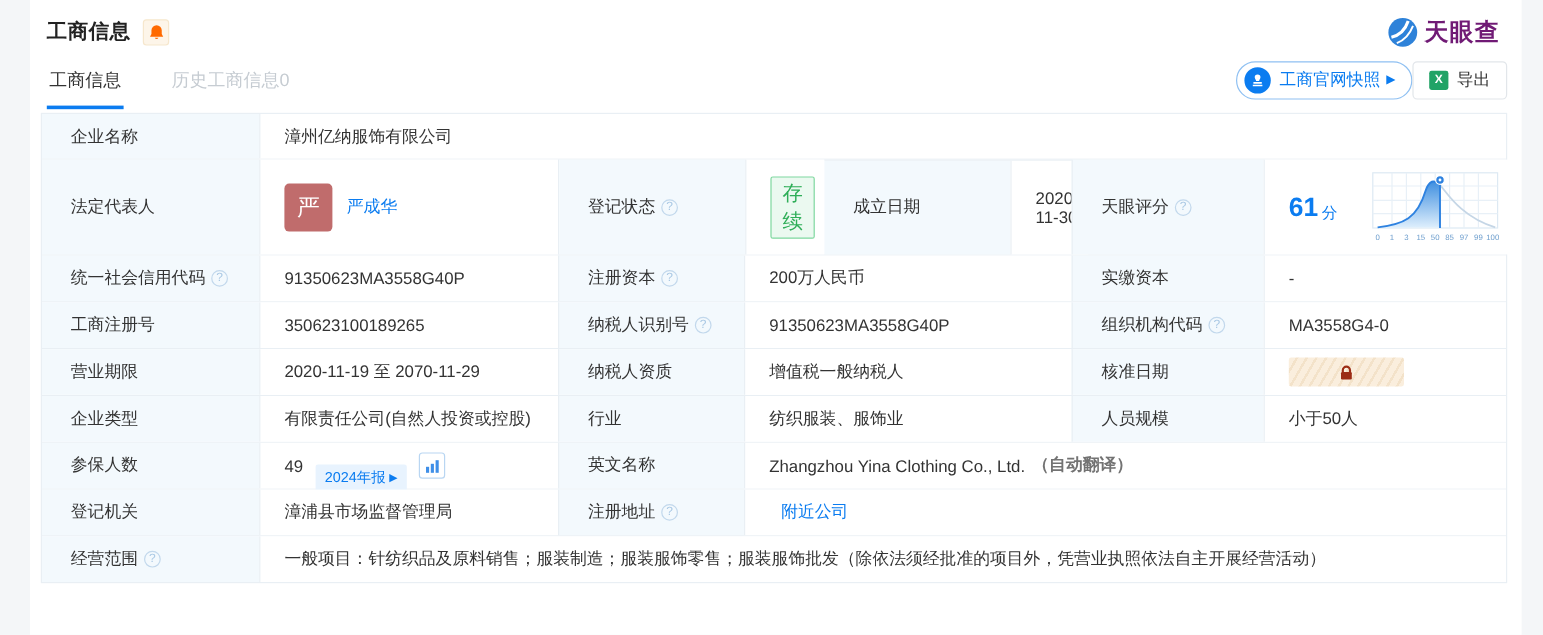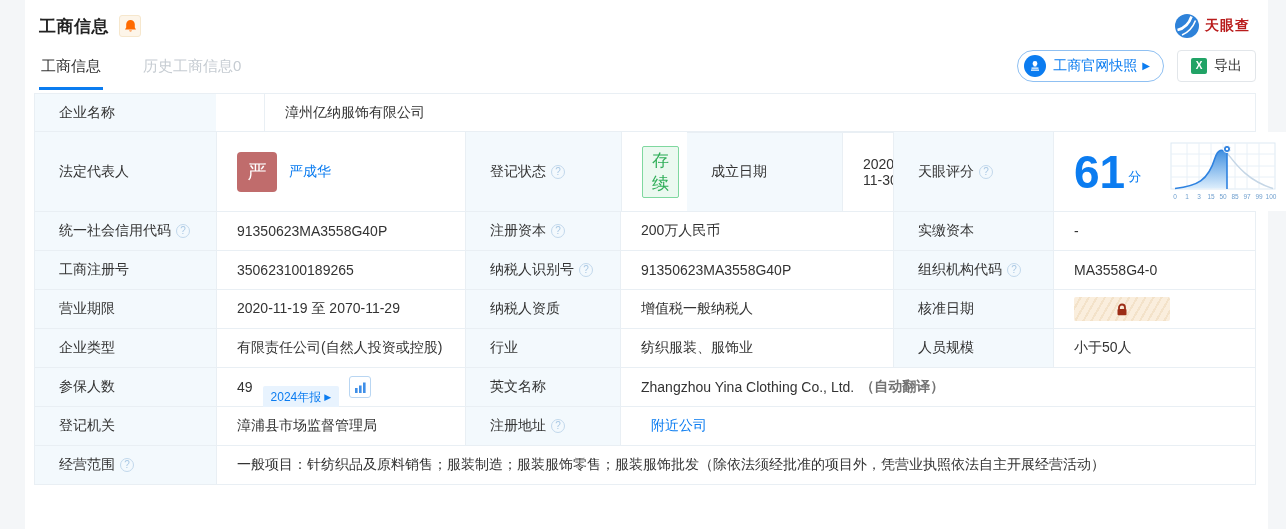--- a/index.html
+++ b/index.html
@@ -4,56 +4,56 @@
 <style>
   * { margin:0; padding:0; box-sizing:border-box; }
   html,body { width:1286px; height:529px; background:#f4f6f8; font-family:"Liberation Sans","DejaVu Sans",sans-serif; overflow:hidden; }
   .card { position:absolute; left:25px; top:0; width:1243px; height:529px; background:#fff; padding:0 12px 0 5px; }
 
   
   .header-row { display:flex; align-items:center; padding:13px 6px 0 9px; }
   .page-title { font-size:17px; font-weight:bold; color:#222; letter-spacing:.5px; }
   .bell-badge { margin-left:10px; width:22px; height:22px; background:#fdf5e9; border:1px solid #f6e7cd; border-radius:3px; display:flex; align-items:center; justify-content:center; cursor:pointer; }
   .logo { margin-left:auto; display:flex; align-items:center; gap:5px; }
-  .logo-text { font-size:14px; font-weight:bold; color:#b91c1c; letter-spacing:1px; }
+  .logo-text { font-size:20px; font-weight:bold; color:#701a75; letter-spacing:1px; }
 
   
   .tabs-row { display:flex; align-items:center; margin-top:10px; padding-left:9px; }
   .tab { font-size:15px; color:#c6ccd2; margin-right:38px; padding:8px 2px 11px; border-bottom:3px solid transparent; cursor:pointer; }
   .tab.active { color:#333; border-bottom-color:#0b7cf0; }
-  .actions { margin-left:auto; display:flex; align-items:center; gap:13px; padding-bottom:8px; }
+  .actions { margin-left:auto; display:flex; align-items:center; padding-bottom:8px; }
   .btn-snapshot { height:32px; border:1px solid #8fc0f2; border-radius:16px; background:#fff; color:#0b7cf0; font-size:14px; display:flex; align-items:center; gap:7px; padding:0 13px 0 6px; cursor:pointer; font-family:inherit; }
   .stamp-circle { width:22px; height:22px; border-radius:50%; background:#0b7cf0; display:flex; align-items:center; justify-content:center; }
   .snap-arrow { font-size:10px; margin-left:-2px; }
   .btn-export { height:32px; border:1px solid #e2e6ea; border-radius:4px; background:#fff; color:#333; font-size:14px; display:flex; align-items:center; gap:7px; padding:0 13px; cursor:pointer; font-family:inherit; }
   .xls-icon { width:16px; height:16px; background:#21a366; border-radius:2px; color:#fff; font-size:10px; font-weight:bold; display:flex; align-items:center; justify-content:center; }
 
   
   .info-table { margin:3px 0 0 4px; border:1px solid #e9eff4; }
   .t-row { display:flex; border-top:1px solid #e9eff4; }
-  .t-row:first-child { border-top:none;gap:48px; }
+  .t-row:first-child { border-top:none; }
   .h37{height:37px} .h80{height:80px} .h39{height:39px}
   .cell { display:flex; align-items:center; font-size:14px; color:#333; }
   .cell.lbl { background:#f3f9fd; padding-left:24px; }
   .cell.val { padding-left:20px; padding-right:8px; background:#fff; }
   .bl { border-left:1px solid #e9eff4; }
   .w-l1{width:181px; flex:none} .w-v1{width:249px; flex:none}
   .w-l2{width:155px; flex:none} .w-v2{width:273px; flex:none}
   .w-l3{width:160px; flex:none} .w-vf{flex:1}
   .mid-group { width:428px; flex:none; display:flex; border-left:1px solid #e9eff4; }
   .mid-row { display:flex; flex:1; }
   .mid-row + .mid-row { border-top:1px solid #e9eff4; }
   .mid-row .lbl { width:155px; flex:none; }
   .mid-row .val { flex:1; }
 
   .help { width:14px; height:14px; border:1px solid #c2d8ec; border-radius:50%; color:#a9c8e4; font-size:10px; line-height:12px; text-align:center; margin-left:5px; flex:none; cursor:pointer; }
   .link { color:#0b7cf0; cursor:pointer; text-decoration:none; }
   .avatar { width:40px; height:40px; border-radius:4px; background:#c06c6c; color:#fff; font-size:19px; display:flex; align-items:center; justify-content:center; margin-right:12px; flex:none; }
   .badge-green { padding:2px 9px; border:1px solid #7fd89f; background:#ebf9f0; color:#2fae58; font-size:17px; border-radius:2px; }
-  .score-num { font-size:46px; font-weight:bold; color:#0b7cf0; }
+  .score-num { font-size:22px; font-weight:bold; color:#0b7cf0; }
   .score-unit { font-size:13px; color:#0b7cf0; margin:10px 0 0 3px; }
   .score-chart { margin-left:26px; }
   .lock-box { width:96px; height:24px; border-radius:2px; display:flex; align-items:center; justify-content:center;
     background:repeating-linear-gradient(120deg,#faeedd 0px,#faeedd 5px,#f3e2c9 5px,#f3e2c9 7px); }
   .tag-report { background:#e8f3fe; color:#0b7cf0; font-size:12px; padding:3px 8px; border-radius:2px; margin-left:10px; display:flex; align-items:center; gap:3px; cursor:pointer;margin-top:20px; }
   .tag-report .arr { font-size:9px; }
   .chart-btn { width:22px; height:22px; border:1px solid #b9d6f2; border-radius:3px; margin-left:10px; display:flex; align-items:center; justify-content:center; cursor:pointer; background:#fff; }
   .note-gray { color:#737373; margin-left:6px;font-weight:bold; }
   .ml10 { margin-left:10px; }
 </style>

